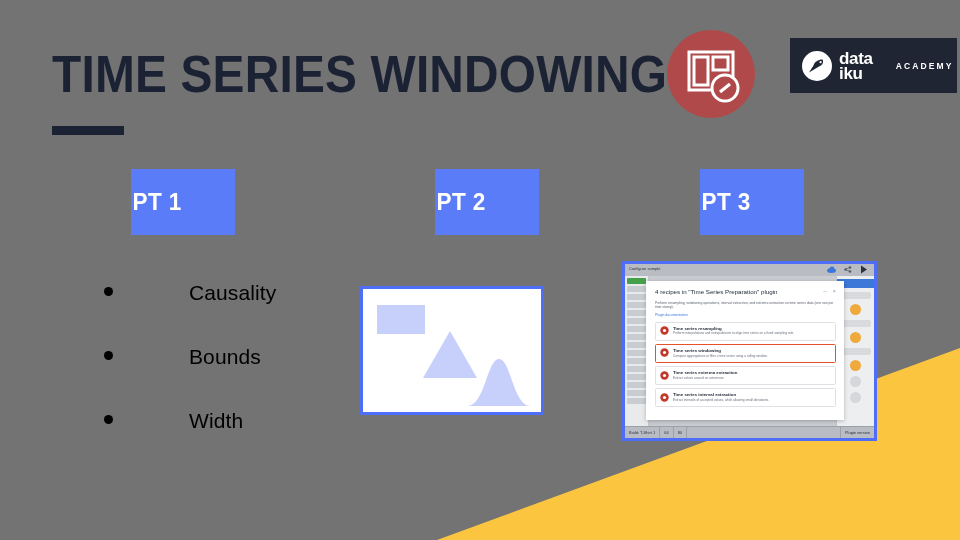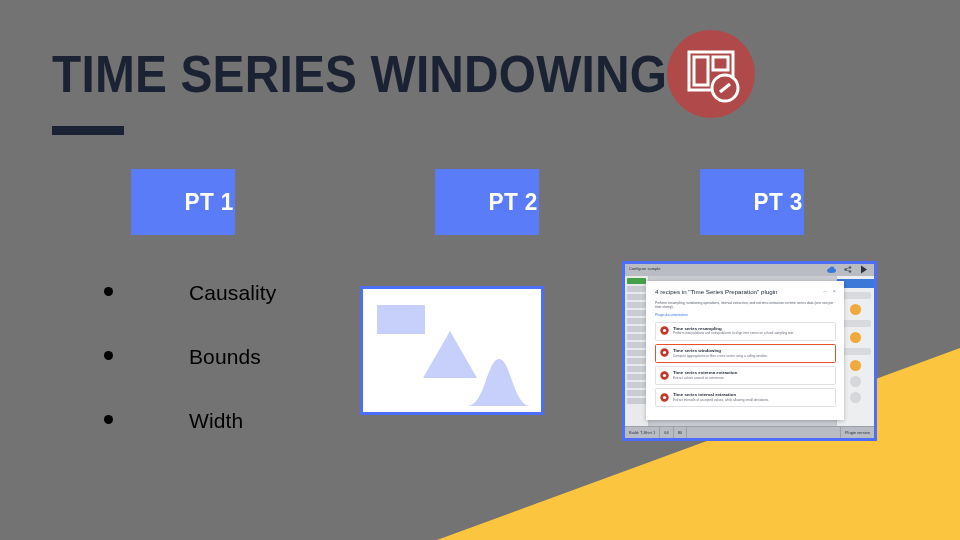--- a/index.html
+++ b/index.html
@@ -50,21 +50,21 @@
   .logo-div { width:1px; height:28px; background:#6d727e; margin:0 11px 0 12px; }
   .logo-acad {
     color:#ffffff; font-size:8.5px; font-weight:700;
     letter-spacing:2.1px;
   }
 
   
   .chip {
     position:absolute; top:169px;
     width:104px; height:66px; background:#5b7cf8;
-    display:flex; align-items:center; justify-content:flex-end;
+    display:flex; align-items:center; justify-content:flex-start;
   }
   .chip span {
     color:#ffffff; font-size:24px; font-weight:700;
     letter-spacing:0.4px;
     font-family:"Liberation Sans Narrow","Liberation Sans", sans-serif;
     transform:scaleX(0.94);
   }
   #chip-1 { left:131px; }
   #chip-2 { left:399px;margin-left:36px; }
   #chip-3 { left:700px; }
@@ -170,20 +170,33 @@
 
   <svg class="badge-icon" viewBox="0 0 88 88">
     <circle cx="44" cy="44" r="44" fill="#b04a4a"></circle>
     <rect x="22" y="22" width="44" height="38" fill="none" stroke="#ffffff" stroke-width="3"></rect>
     <rect x="27" y="27" width="14" height="28" fill="none" stroke="#ffffff" stroke-width="3"></rect>
     <rect x="46" y="27" width="15" height="13" fill="none" stroke="#ffffff" stroke-width="3"></rect>
     <circle cx="58" cy="58" r="13" fill="#b04a4a" stroke="#ffffff" stroke-width="3"></circle>
     <line x1="53" y1="62" x2="63" y2="54" stroke="#ffffff" stroke-width="3.2"></line>
   </svg>
 
+  <div class="logo">
+    <svg class="logo-bird" viewBox="0 0 30 30">
+      <circle cx="15" cy="15" r="15" fill="#ffffff"></circle>
+      <path d="M20.5 8.5 C16 8.5 12.5 11 11.5 14.5 L7 21.5 L17 15.5 C20.5 14 22 11.5 20.5 8.5 Z" fill="#1f2533"></path>
+      <circle cx="18.6" cy="11.2" r="1.15" fill="#ffffff"></circle>
+    </svg>
+    <div class="logo-word">
+      <div>data</div>
+      <div>iku</div>
+    </div>
+    <div class="logo-div"></div>
+    <div class="logo-acad">ACADEMY</div>
+  </div>
 
   <div class="chip" id="chip-1">
     <span>PT 1</span>
   </div>
   <div class="chip" id="chip-2">
     <span>PT 2</span>
   </div>
   <div class="chip" id="chip-3">
     <span>PT 3</span>
   </div>

